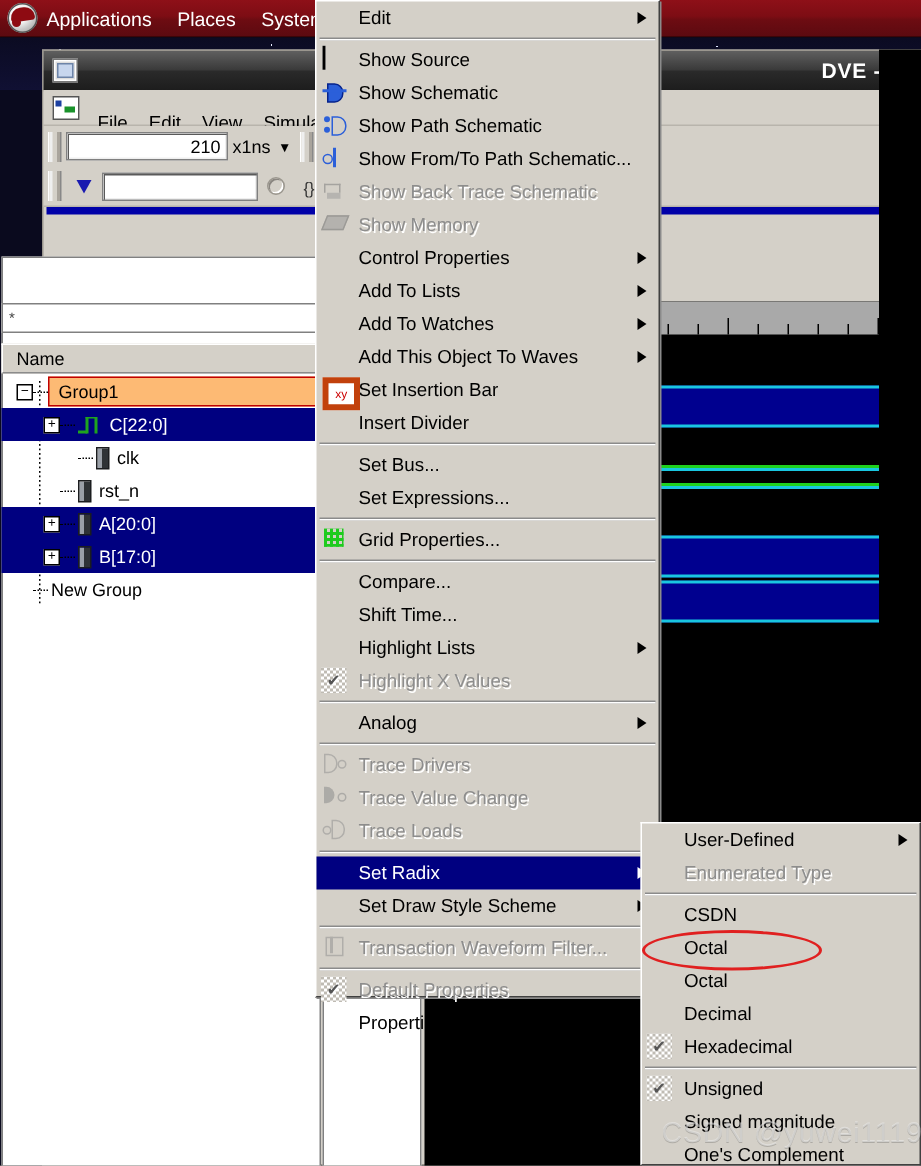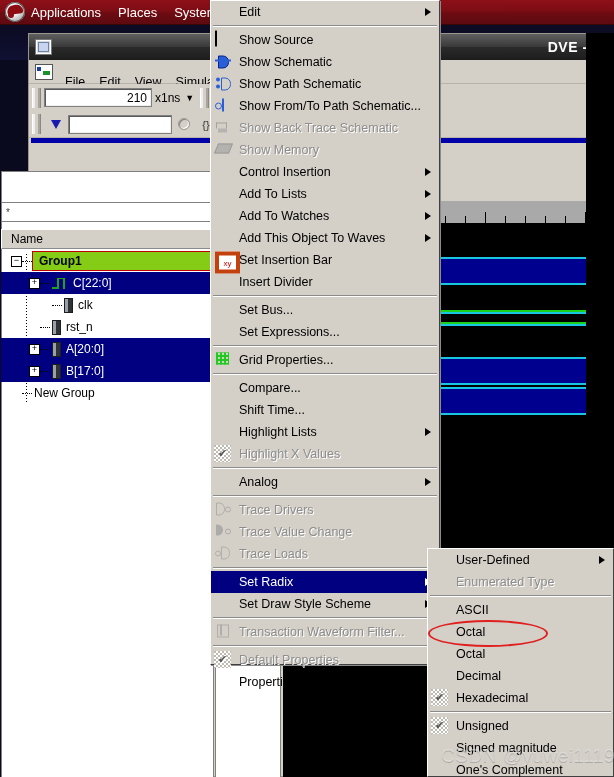--- a/index.html
+++ b/index.html
@@ -154,21 +154,21 @@
   .trow{height:22px;display:flex;align-items:center;position:relative;box-sizing:border-box;}
   .tbox{
     width:9px;height:9px;border:1px solid #000;background:#fff;flex:none;
     display:flex;align-items:center;justify-content:center;
     font-size:9px;line-height:7px;color:#000;font-family:"Liberation Mono",monospace;
   }
   .dots{width:10px;flex:none;border-bottom:1px dotted #000;height:1px;align-self:center;}
   .vline{position:absolute;left:25px;top:0;bottom:0;width:1px;
     background-image:linear-gradient(#000 50%,transparent 0);background-size:1px 3px;}
   .sel{background:#000080;color:#fff;}
-  .grp{background:#84cc16;font-weight:bold;border:1px solid #c00000;box-sizing:border-box;}
+  .grp{background:#fdba74;font-weight:normal;border:1px solid #c00000;box-sizing:border-box;}
   .sigicon{
     width:7px;height:13px;flex:none;margin:0 5px 0 2px;
     background:linear-gradient(90deg,#9aa0a8 0%,#9aa0a8 45%,#2f3336 46%,#2f3336 100%);
     border:1px solid #1b1d1f;
   }
   .busicon{
     width:18px;height:11px;flex:none;margin:0 3px 0 2px;position:relative;
   }
   .busicon:before{content:"";position:absolute;left:0;bottom:0;width:6px;height:1.5px;background:#1fa31f;}
   .busicon:after{content:"";position:absolute;left:5px;top:0;width:7px;height:1.5px;background:#1fa31f;
@@ -636,21 +636,21 @@
     <div class="mi dis">
       <span class="ico"><span class="ic-bt"></span></span>
       <span>Show Back Trace Schematic</span>
     </div>
     <div class="mi dis">
       <span class="ico"><span class="ic-mem"></span></span>
       <span>Show Memory</span>
     </div>
 
     <div class="mi">
-      <span>Control Insertion</span>
+      <span>Control Properties</span>
       <span class="sub-arrow"></span>
     </div>
     <div class="mi">
       <span>Add To Lists</span>
       <span class="sub-arrow"></span>
     </div>
     <div class="mi">
       <span>Add To Watches</span>
       <span class="sub-arrow"></span>
     </div>
@@ -748,21 +748,21 @@
     <div class="mi">
       <span>User-Defined</span>
       <span class="sub-arrow"></span>
     </div>
     <div class="mi dis">
       <span>Enumerated Type</span>
     </div>
     <div class="msep"></div>
 
     <div class="mi">
-      <span>ASCII</span>
+      <span>CSDN</span>
     </div>
     <div class="mi">
       <span>Octal</span>
     </div>
     <div class="mi">
       <span>Octal</span>
     </div>
     <div class="mi">
       <span>Decimal</span>
     </div>

